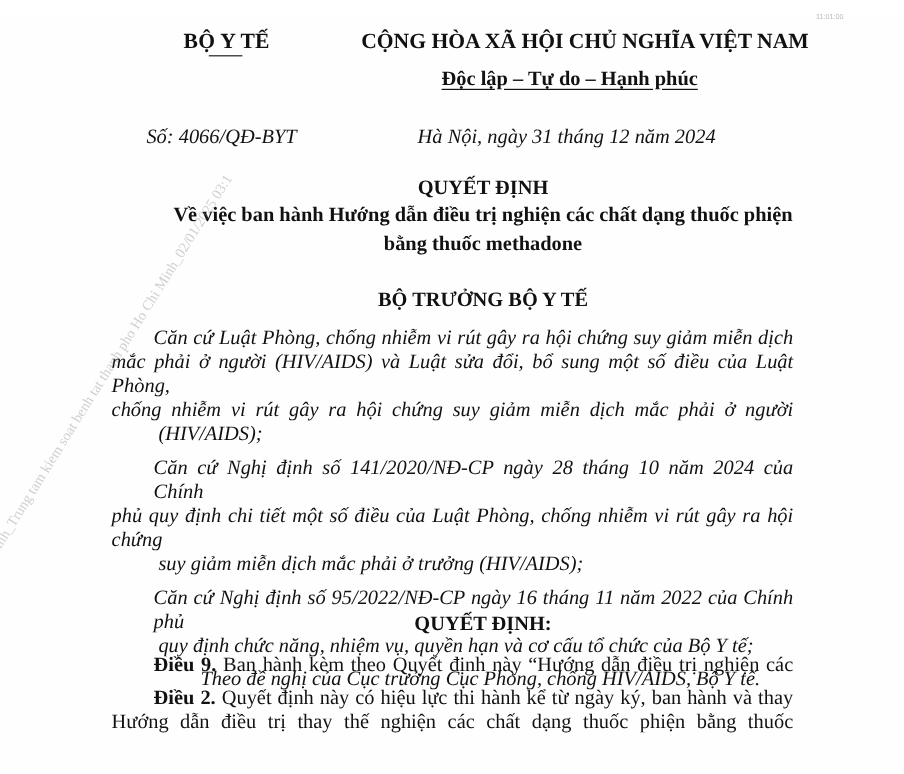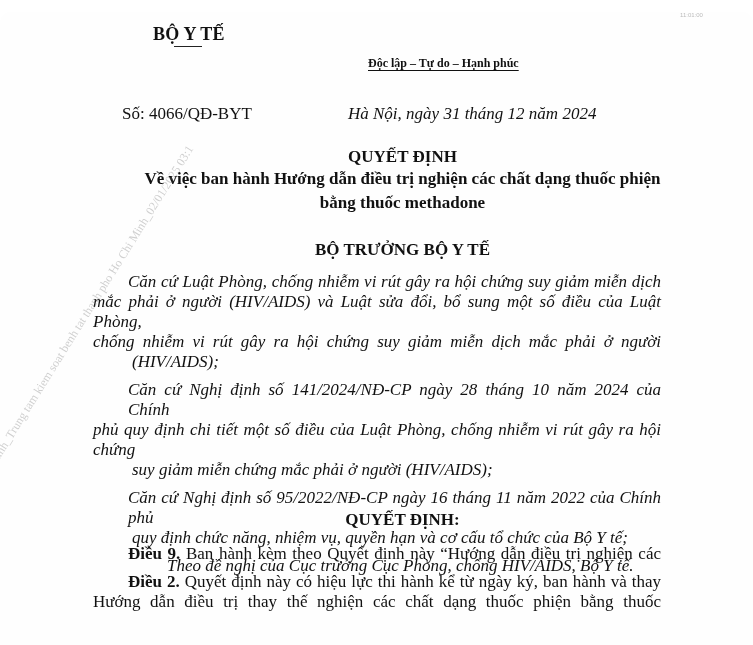--- a/index.html
+++ b/index.html
@@ -36,27 +36,28 @@
     left: 174px; top: 34px;
     width: 28px; height: 1px;
     background: #222;
   }
   .nation-name {
     left: 301px; top: 12px;
     font-size: 18px; font-weight: bold;
   }
   .motto {
     left: 368px; top: 44px;
-    font-size: 12px; font-weight: bold;
+    font-size: 17px; font-weight: bold;
     text-decoration: underline;
     text-underline-offset: 3px;
   }
   .doc-number {
     left: 122px; top: 92px;
     font-size: 17px;
+    font-style: italic;
   }
   .place-date {
     left: 348px; top: 92px;
     font-size: 17px; font-style: italic; text-align: center;
   }
 
   
   .center-line {
     position: absolute;
     left: 0; width: 753px;
@@ -141,40 +142,41 @@
 </style>
 </head>
 <body>
 
 <div class="page">
 
   <div class="corner-mark">11:01:00</div>
 
   <div class="abs org-name">BỘ Y TẾ</div>
   <div class="org-underline"></div>
+  <div class="abs nation-name">CỘNG HÒA XÃ HỘI CHỦ NGHĨA VIỆT NAM</div>
   <div class="abs motto">Độc lập – Tự do – Hạnh phúc</div>
   <div class="abs doc-number">Số: 4066/QĐ-BYT</div>
   <div class="abs place-date">Hà Nội, ngày 31  tháng 12 năm 2024</div>
 
   <div class="center-line decision-title">QUYẾT ĐỊNH</div>
   <div class="center-line decision-subject-1">Về việc ban hành Hướng dẫn điều trị nghiện các chất dạng thuốc phiện</div>
   <div class="center-line decision-subject-2"><span>bằng t</span><span class="ul">huốc meth</span><span>adone</span></div>
   <div class="center-line minister-title">BỘ TRƯỞNG BỘ Y TẾ</div>
 
   <div class="body-block preamble">
     <div class="para italic">
       <span class="line first">Căn cứ Luật Phòng, chống nhiễm vi rút gây ra hội chứng suy giảm miễn dịch</span>
       <span class="line">mắc phải ở người (HIV/AIDS) và Luật sửa đổi, bổ sung một số điều của Luật Phòng,</span>
       <span class="line">chống nhiễm vi rút gây ra hội chứng suy giảm miễn dịch mắc phải ở người</span>
       <span class="line last">(HIV/AIDS);</span>
     </div>
     <div class="para italic">
-      <span class="line first">Căn cứ Nghị định số 141/2024/NĐ-CP ngày 28 tháng 10 năm 2024 của Chính</span>
+      <span class="line first">Căn cứ Nghị định số 141/2020/NĐ-CP ngày 28 tháng 10 năm 2024 của Chính</span>
       <span class="line">phủ quy định chi tiết một số điều của Luật Phòng, chống nhiễm vi rút gây ra hội chứng</span>
-      <span class="line last">suy giảm miễn chứng mắc phải ở người (HIV/AIDS);</span>
+      <span class="line last">suy giảm miễn dịch mắc phải ở trưởng (HIV/AIDS);</span>
     </div>
     <div class="para italic">
       <span class="line first">Căn cứ Nghị định số 95/2022/NĐ-CP ngày 16 tháng 11 năm 2022 của Chính phủ</span>
       <span class="line last">quy định chức năng, nhiệm vụ, quyền hạn và cơ cấu tổ chức của Bộ Y tế;</span>
     </div>
     <div class="para italic">
       <span class="line first last">Theo đề nghị của Cục trưởng Cục Phòng, chống HIV/AIDS, Bộ Y tế.</span>
     </div>
   </div>
 

